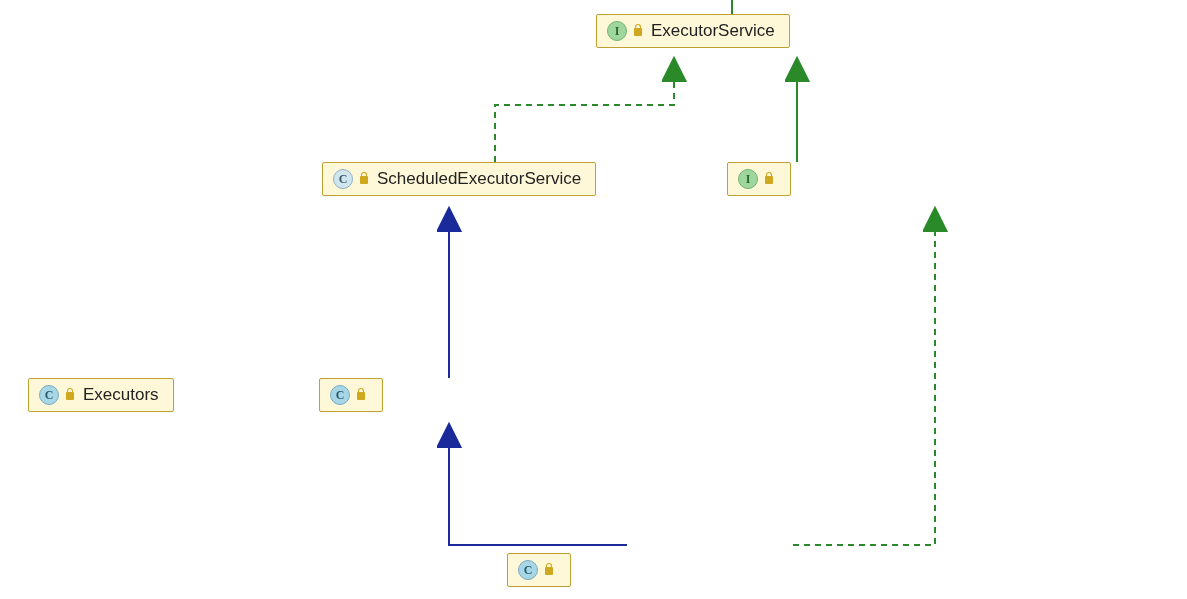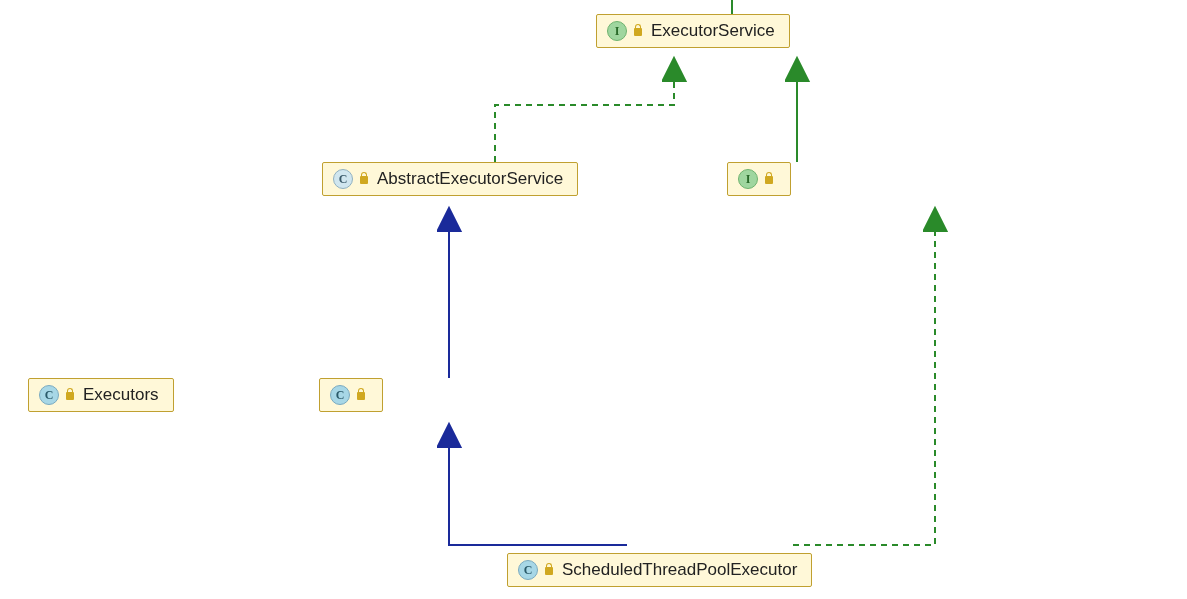--- a/index.html
+++ b/index.html
@@ -117,21 +117,21 @@
 
 <div class="node" style="left:596px; top:14px;">
   <span class="type-badge interface">I</span>
   <span class="lock-icon"></span>
   <span>ExecutorService</span>
 </div>
 
 <div class="node" style="left:322px; top:162px;">
   <span class="type-badge abstract">C</span>
   <span class="lock-icon"></span>
-  <span>AbstractExecutorService</span>
+  <span>ScheduledExecutorService</span>
 </div>
 
 <div class="node" style="left:727px; top:162px;">
   <span class="type-badge interface">I</span>
   <span class="lock-icon"></span>
 </div>
 
 <div class="node" style="left:28px; top:378px;">
   <span class="type-badge class">C</span>
   <span class="lock-icon"></span>
@@ -139,14 +139,13 @@
 </div>
 
 <div class="node" style="left:319px; top:378px;">
   <span class="type-badge class">C</span>
   <span class="lock-icon"></span>
 </div>
 
 <div class="node" style="left:507px; top:553px;">
   <span class="type-badge class">C</span>
   <span class="lock-icon"></span>
-  <span>ScheduledThreadPoolExecutor</span>
 </div>
 
 </body></html>

